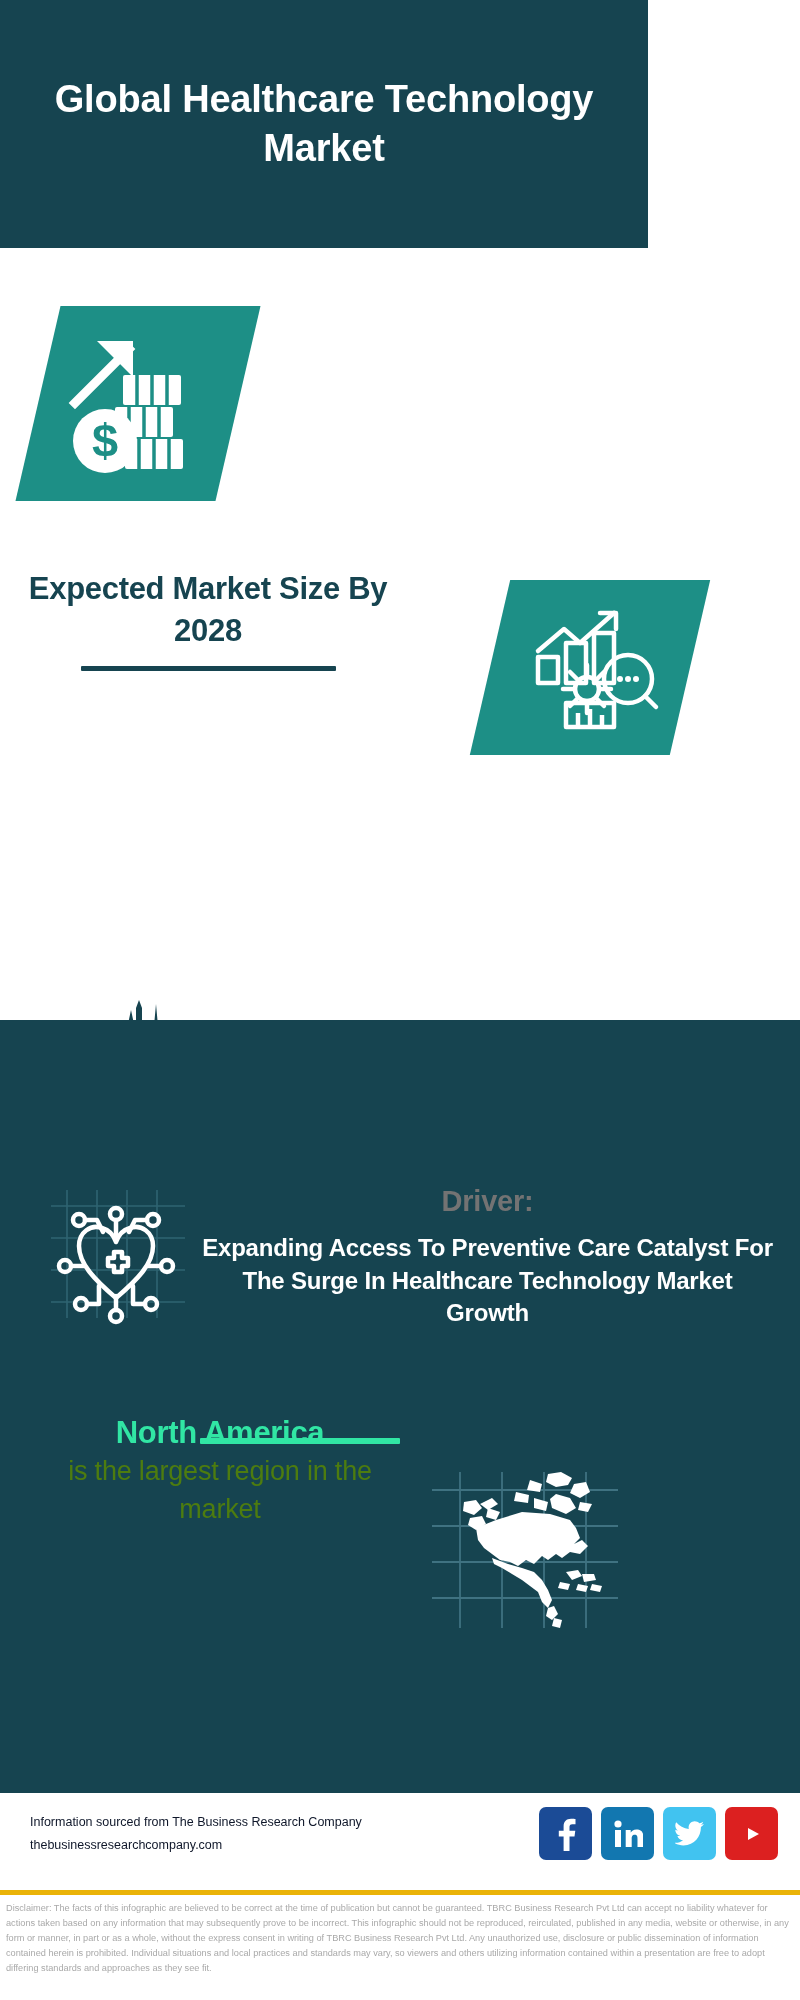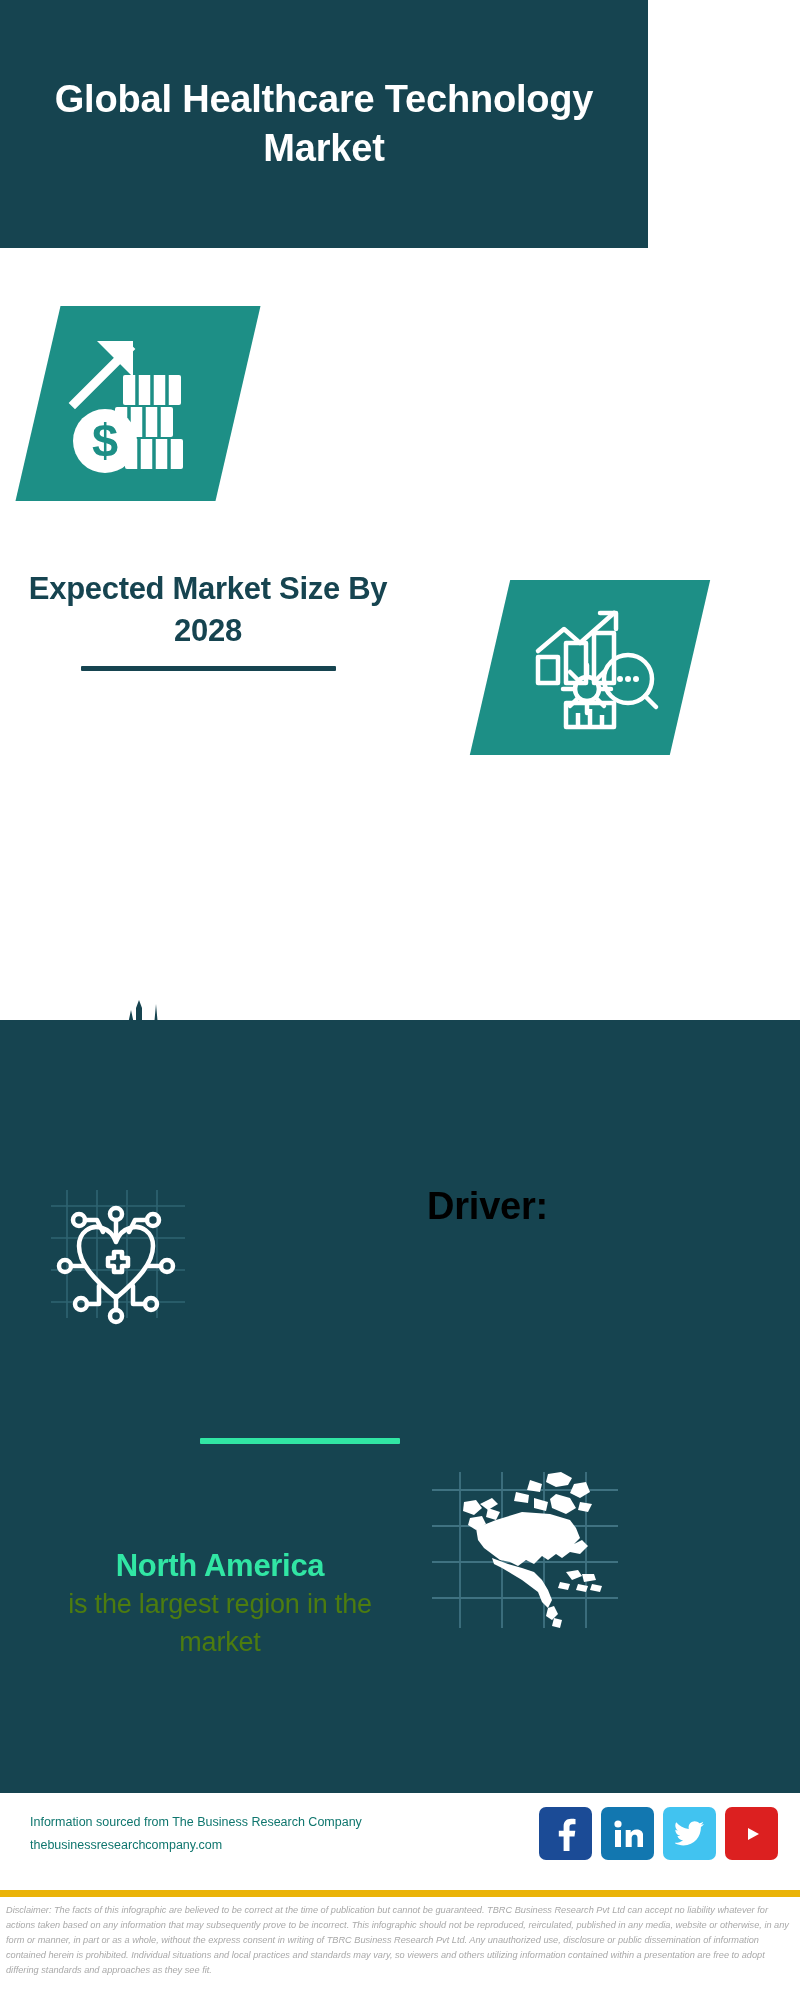--- a/index.html
+++ b/index.html
@@ -122,22 +122,22 @@
     left: 45px; top: 1180px;
     width: 150px; height: 145px;
   }
   .driver-text {
     position: absolute;
     left: 200px; top: 1185px;
     width: 575px;
     text-align: center;
   }
   .driver-title {
-    color: #000000;
-    font-size: 38px;
+    color: #737373;
+    font-size: 29px;
     font-weight: bold;
     letter-spacing: -0.2px;
     margin-bottom: 14px;
   }
   .driver-body {
     color: #ffffff;
     font-size: 24px;
     font-weight: bold;
     line-height: 1.36;
     letter-spacing: -0.2px;
@@ -146,21 +146,21 @@
     position: absolute;
     left: 200px; top: 1438px;
     width: 200px; height: 6px;
     background: #31e6a4;
     border-radius: 1px;
   }
 
   
   .region-text {
     position: absolute;
-    left: 45px; top: 1546px;
+    left: 45px; top: 1413px;
     width: 350px;
     text-align: center;
   }
   .region-name {
     color: #31e6a4;
     font-size: 31px;
     font-weight: bold;
     letter-spacing: -0.3px;
     line-height: 1.3;
   }
@@ -181,21 +181,21 @@
   .footer {
     position: absolute;
     left: 0; top: 1790px;
     width: 800px; height: 100px;
     background: #ffffff;
     border-top: 3px solid #164450;
   }
   .footer-src {
     position: absolute;
     left: 30px; top: 18px;
-    color: #0f766e;
+    color: #0f172a;
     font-size: 12.5px;
     line-height: 1.85;
   }
   .social-row {
     position: absolute;
     right: 22px; top: 14px;
     display: flex;
     gap: 9px;
   }
   .sbtn {
@@ -208,22 +208,21 @@
   .s-fb { background: #1b4b96; }
   .s-li { background: #1277b0; }
   .s-tw { background: #41c3f0; }
   .s-yt { background: #dc2020; }
 
   .disclaimer-bar {
     position: absolute;
     left: 0; top: 1890px;
     width: 800px; height: 110px;
     background: #ffffff;
-    border-top: 7px solid #eab308;
-    font-style: italic;
+    border-top: 5px solid #eab308;
   }
   .disclaimer {
     position: absolute;
     left: 6px; top: 6px;
     width: 790px;
     color: #a9a9a9;
     font-size: 9.2px;
     line-height: 1.62;
     text-align: left;
     word-break: break-word;
@@ -368,20 +367,21 @@
         <circle cx="122" cy="86" r="6"></circle>
         <circle cx="36" cy="124" r="6"></circle>
         <circle cx="106" cy="124" r="6"></circle>
         <circle cx="71" cy="136" r="6"></circle>
       </g>
     </svg>
   </div>
 
   <div class="driver-text">
     <div class="driver-title">Driver:</div>
+    <div class="driver-body">Expanding Access To Preventive Care Catalyst For The Surge In Healthcare Technology Market Growth</div>
   </div>
 
   <div class="rule-mint"></div>
 
   <div class="region-text">
     <div class="region-name">North America</div>
     <div class="region-sub">is the largest region in the market</div>
   </div>
 
   <div class="region-map">

